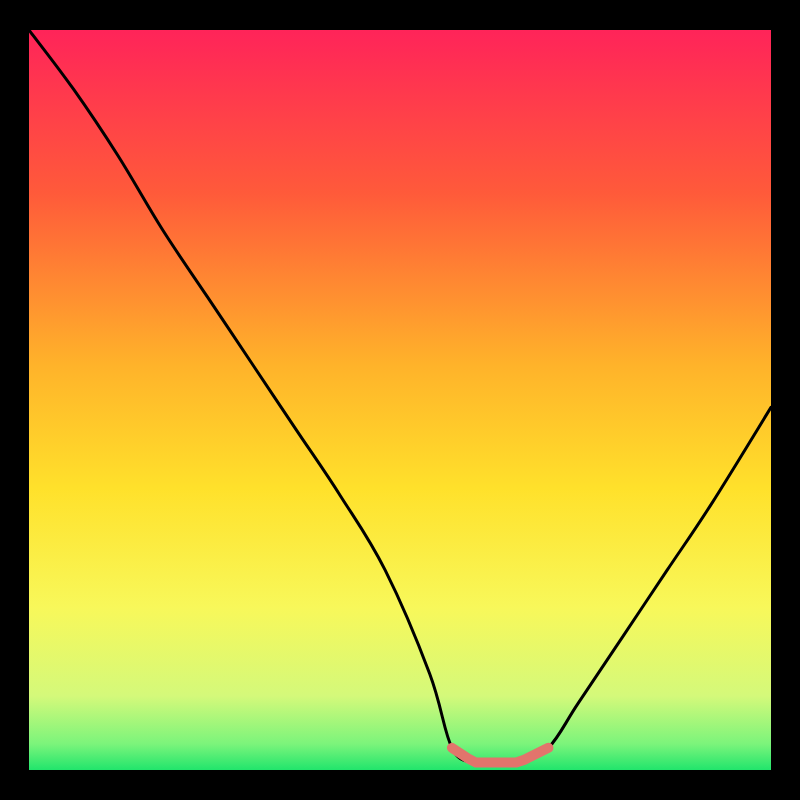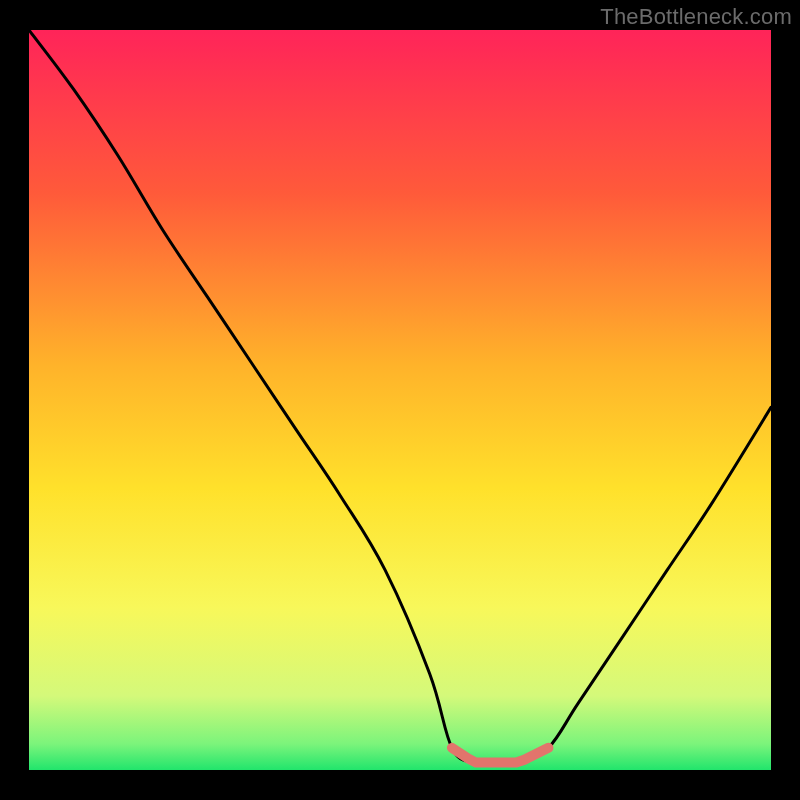--- a/index.html
+++ b/index.html
@@ -39,21 +39,20 @@
   .plot-area svg {
     display: block;
     width: 742px;
     height: 740px;
   }
 </style>
 </head>
 <body>
 
 <div class="frame">
-  <div class="watermark">TheBottleneck.com</div>
 
   <div class="plot-area">
     <svg viewBox="0 0 742 740" preserveAspectRatio="none">
       <defs>
         <linearGradient id="bg-grad" x1="0" y1="0" x2="0" y2="1">
             <stop offset="0.0%" stop-color="#ff2459"></stop>
             <stop offset="22.0%" stop-color="#ff5a3a"></stop>
             <stop offset="45.0%" stop-color="#ffb22a"></stop>
             <stop offset="62.0%" stop-color="#ffe12b"></stop>
             <stop offset="78.0%" stop-color="#f8f85a"></stop>

